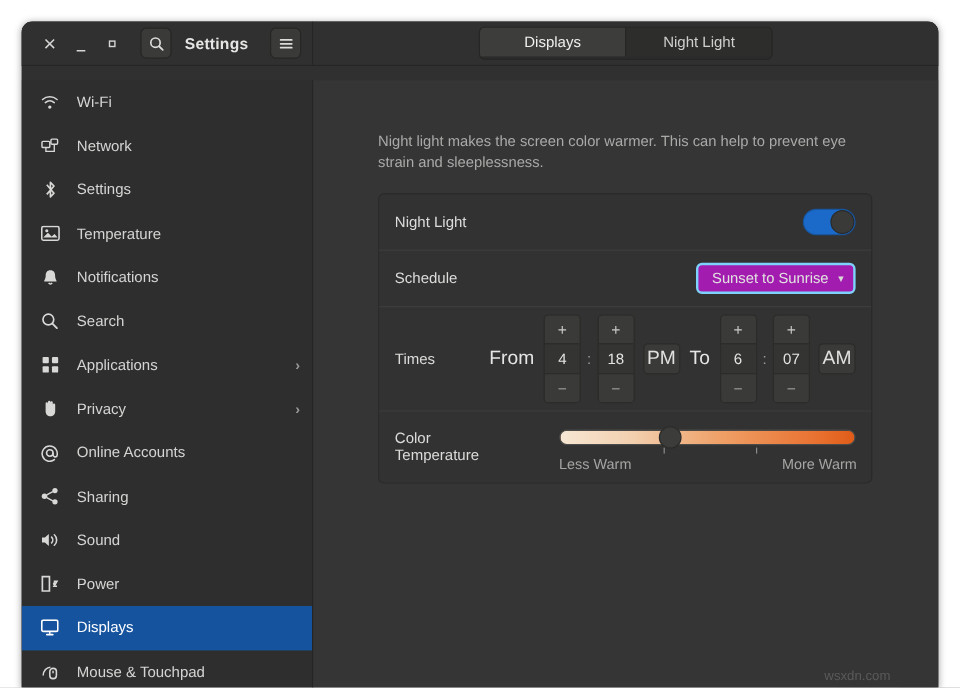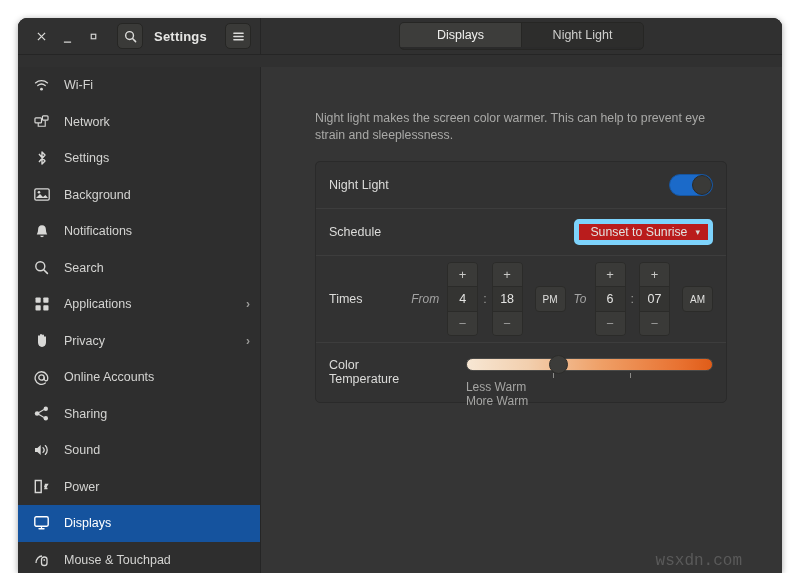--- a/index.html
+++ b/index.html
@@ -232,45 +232,44 @@
     border-radius: 50%;
     background: #3a3a38;
     border: 1px solid #2a2a28;
     box-sizing: border-box;
   }
   
   .dropdown {
     margin-left: auto;
     height: 26px;
     padding: 0 8px 0 11px;
-    background: #b91c1c;
-    border: 5px solid #7dd3fc;
+    background: #a21caf;
+    border: 2px solid #7dd3fc;
     border-radius: 5px;
     display: flex;
     align-items: center;
     gap: 8px;
     color: #e2e2e0;
     font-size: 12.3px;
     cursor: pointer;
     box-sizing: border-box;
   }
   .dd-arrow { font-size: 9px; color: #d8d8d6; }
 
   
   .times-wrap {
     margin-left: auto;
     display: flex;
     align-items: center;
     gap: 0px;
   }
   .fromto {
-    color: #a3a3a3;
-    font-size: 12px;
+    color: #e5e5e5;
+    font-size: 16px;
     padding: 0 8px;
-    font-style: italic;
   }
   .spinner {
     width: 31px;
     border: 1px solid #2b2b29;
     border-radius: 4px;
     background: #343432;
     overflow: hidden;
     display: flex;
     flex-direction: column;
     box-sizing: border-box;
@@ -295,26 +294,26 @@
     border-bottom: 1px solid #2b2b29;
     cursor: text;
   }
   .colon {
     color: #9c9c9a;
     font-size: 12.5px;
     padding: 0 5px;
   }
   .ampm {
     width: 31px; height: 26px;
-    margin-left: 12px;
+    margin-left: 7px;
     border: 1px solid #2b2b29;
     border-radius: 4px;
     background: #3a3a38;
     color: #e0e0de;
-    font-size: 10px;
+    font-size: 16px;
     display: flex; align-items: center; justify-content: center;
     cursor: pointer;
     box-sizing: border-box;
   }
 
   
   .temp-area {
     margin-left: auto;
     width: 248px;
     position: relative;
@@ -346,29 +345,28 @@
   }
   .temp-legend {
     position: absolute;
     top: 22px;
     left: 0;
     width: 248px;
     display: flex;
     justify-content: space-between;
     color: #a5a5a3;
     font-size: 12px;
-    flex-direction: column;
   }
   .watermark {
     position: absolute;
     right: 6px;
     bottom: 3px;
     color: #5a5a5a;
-    font-size: 16px;
-    font-family: Liberation Mono, monospace;
+    font-size: 11px;
+    font-family: Liberation Sans, sans-serif;
   }
 </style>
 </head>
 <body>
 
 <div id="root">
   <div class="window">
 
     <div class="headerbar">
       <div class="hb-left">
@@ -444,21 +442,21 @@
         </div>
 
         <div class="side-item">
           <span class="side-icon">
             <svg width="16" height="13" viewBox="0 0 16 13">
               <rect x="0.8" y="0.8" width="14.4" height="11.4" rx="1.4" stroke="currentColor" stroke-width="1.3" fill="none"></rect>
               <circle cx="5" cy="4.3" r="1.3" fill="currentColor"></circle>
               <path d="M2 10 L6 6 L9 9 L11.5 7 L14 10 Z" fill="currentColor"></path>
             </svg>
           </span>
-          <span class="side-label">Background</span>
+          <span class="side-label">Temperature</span>
         </div>
 
         <div class="side-item">
           <span class="side-icon">
             <svg width="14" height="15" viewBox="0 0 14 15">
               <path d="M7 1.2 C4.3 1.2 3.1 3 3.1 5.4 C3.1 8.6 1.8 9.6 1.8 10.6 H12.2 C12.2 9.6 10.9 8.6 10.9 5.4 C10.9 3 9.7 1.2 7 1.2 Z" fill="currentColor"></path>
               <path d="M5.6 11.8 A1.6 1.6 0 0 0 8.4 11.8" stroke="currentColor" stroke-width="1.3" fill="none"></path>
             </svg>
           </span>
           <span class="side-label">Notifications</span>

